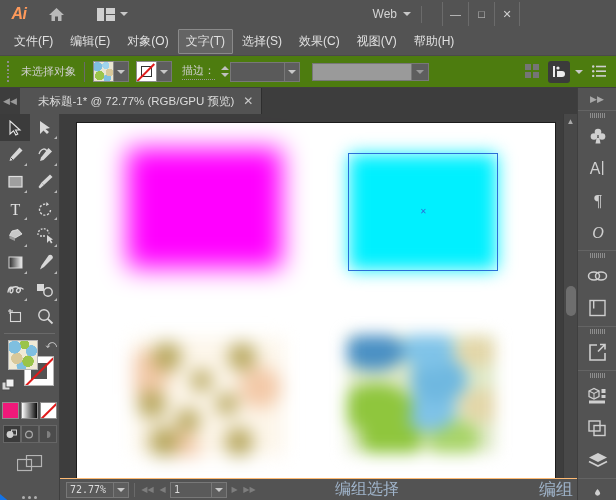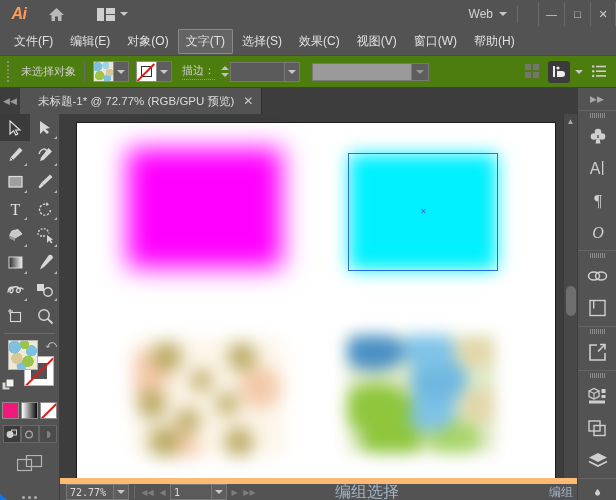--- a/index.html
+++ b/index.html
@@ -7,21 +7,21 @@
     width: 616px; height: 500px;
     overflow: hidden;
     background: #535353;
     font-family: "Liberation Sans", "DejaVu Sans", sans-serif;
     -webkit-font-smoothing: antialiased;
   }
   #app { position: relative; width: 616px; height: 500px; }
 
   
   .titlebar {
-    position: absolute; left: 0; top: 0; width: 616px; height: 28px;
+    position: absolute; left: 0; top: 0; width: 520px; height: 28px;
     background: #535353;
     display: flex; align-items: center;
   }
   .ai-logo {
     width: 38px; height: 28px; display: flex; align-items: center; justify-content: center;
     color: #ff9a5b; font-size: 16px; font-weight: bold; font-style: italic;
     letter-spacing: -0.5px;
   }
   .home-btn {
     width: 36px; height: 28px; display: flex; align-items: center; justify-content: center;
@@ -257,36 +257,36 @@
   .dock-collapse { height: 22px; display:flex; align-items:center; justify-content:center; color:#a8a8a8; font-size:9px; }
   .dock-group { border-top: 1px solid #646464; padding-bottom: 2px; }
   .dock-grip { height: 9px; display:flex;align-items:center;justify-content:center; gap:1px; }
   .dock-grip i { width:1px;height:5px;background:#8d8d8d; }
   .dock-btn { width: 39px; height: 32px; display: flex; align-items: center; justify-content: center; }
 
   
   .statusbar {
     position: absolute; left: 60px; top: 478px; width: 517px; height: 22px;
     background: #535353; display: flex; align-items: center; gap: 0;
-    border-top: 6px solid #fdba74;
+    border-top: 1px solid #fdba74;
   }
   .zoom-field {
     width: 48px; height: 16px; background: #5a5a5a; border: 1px solid #787878;
     color: #dcdcdc; font-size: 10px; display: flex; align-items: center; padding-left: 3px;
     font-family: "DejaVu Sans Mono", monospace; margin-left: 6px;
   }
   .zoom-drop { width: 15px; height: 16px; background:#5e5e5e; border:1px solid #787878; border-left:none;
                display:flex;align-items:center;justify-content:center; }
   .nav-grp { display:flex; align-items:center; gap:0; margin-left: 6px; }
   .nav-btn { width: 15px; height: 16px; display:flex;align-items:center;justify-content:center; color:#7d7d7d; font-size:8px; }
   .page-field { width: 42px; height: 16px; background:#5a5a5a; border:1px solid #787878; color:#dcdcdc;
                 font-size:10px; display:flex;align-items:center;padding-left:3px;
                 font-family:"DejaVu Sans Mono", monospace; }
   .status-text { color: #9fb3c9; font-size: 16px; margin-left: 78px; }
-  .status-right { color: #9fb3c9; font-size: 12px; margin-left: auto; margin-right: 4px; }
+  .status-right { color: #9fb3c9; font-size: 17px; margin-left: auto; margin-right: 4px; }
   .status-sep { width:1px;height:14px;background:#6a6a6a;margin:0 5px; }
 </style>
 </head>
 <body>
 
 <div id="app">
 
   <div class="titlebar">
     <div class="ai-logo">Ai</div>
     <div class="home-btn">
@@ -316,21 +316,20 @@
   </div>
 
   <div class="menubar">
     <div class="menu-item">文件(F)</div>
     <div class="menu-item">编辑(E)</div>
     <div class="menu-item">对象(O)</div>
     <div class="menu-item active">文字(T)</div>
     <div class="menu-item">选择(S)</div>
     <div class="menu-item">效果(C)</div>
     <div class="menu-item">视图(V)</div>
-    <div class="menu-item">窗口(W)</div>
     <div class="menu-item">帮助(H)</div>
   </div>
 
   <div class="controlbar">
     <div class="grip">
       <i></i>
         <i></i>
         <i></i>
         <i></i>
         <i></i>

